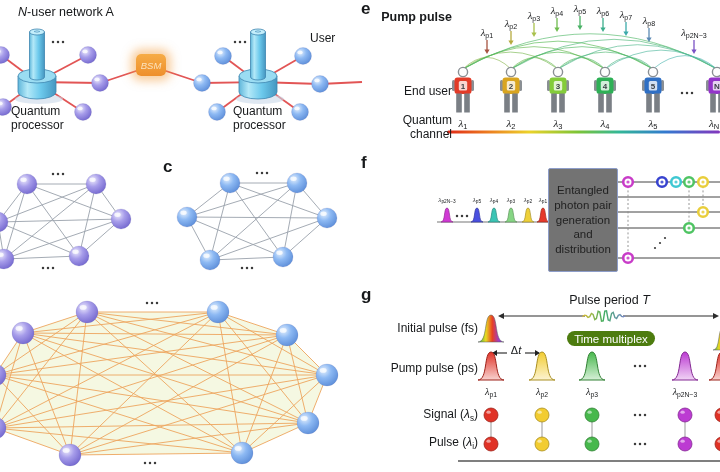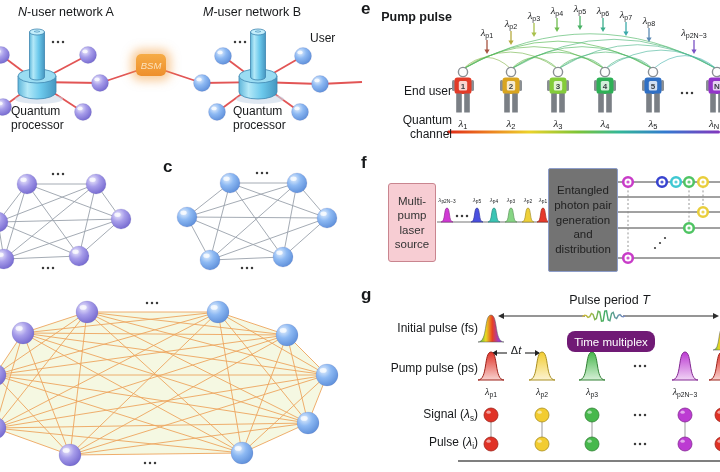--- a/index.html
+++ b/index.html
@@ -18,22 +18,22 @@
        display:flex;align-items:center;justify-content:center;
        font-size:9.5px;font-style:italic;font-weight:400;color:#fbe3bd}
   .srcBox{position:absolute;left:388px;top:183px;width:46px;height:77px;
        background:#f7cdd3;border:1.2px solid #c9858f;border-radius:3px;
        display:flex;align-items:center;justify-content:center;text-align:center;
        font-size:11.5px;line-height:1.25;color:#333}
   .procBox{position:absolute;left:548px;top:168px;width:68px;height:102px;
        background:#737373;border:1.2px solid #8d9dc9;border-radius:2px;
        display:flex;align-items:center;justify-content:center;text-align:center;
        font-size:11.5px;line-height:1.3;color:#222}
-  .tmx{position:absolute;left:567px;top:331px;width:88px;height:21px;border-radius:8px;
-       background:#701a75;color:#fff;font-size:11.5px;
+  .tmx{position:absolute;left:567px;top:331px;width:88px;height:15px;border-radius:8px;
+       background:#4d7c0f;color:#fff;font-size:11.5px;
        display:flex;align-items:center;justify-content:center}
 </style>
 </head>
 <body>
 
 <div class="canvas">
 
   <svg id="fig" width="720" height="472" viewBox="0 0 720 472">
     <defs>
       <radialGradient id="purpleG" cx="35%" cy="30%" r="75%">
@@ -506,38 +506,34 @@
         <line x1="722" y1="415" x2="722" y2="444" stroke="#999" stroke-width="1"></line>
         <circle cx="722" cy="415" r="7" fill="#e03226" stroke="rgb(157,35,27)" stroke-width="0.8"></circle>
         <ellipse cx="719.6" cy="412.2" rx="2.2" ry="1.6" fill="rgba(255,255,255,.55)"></ellipse>
         <circle cx="722" cy="444" r="7" fill="#e03226" stroke="rgb(157,35,27)" stroke-width="0.8"></circle>
         <ellipse cx="719.6" cy="441.2" rx="2.2" ry="1.6" fill="rgba(255,255,255,.55)"></ellipse>
         <line x1="458" y1="461" x2="720" y2="461" stroke="#555" stroke-width="1.4"></line>
       </g>
     </svg>
 
   <div class="lbl c" style="left:14px;top:5px;width:104px;font-size:12.5px"><i>N</i><span>-user network A</span></div>
-  <div class="lbl c" style="left:200px;top:5px;width:104px;font-size:12.5px"><i>M</i><span>-user network B</span></div>
   <div class="lbl" style="left:310px;top:31px">User</div>
   <div class="bsm">
     <span>BSM</span>
     </div>
   <div class="lbl" style="left:11px;top:104px;width:70px">Quantum processor</div>
   <div class="lbl" style="left:233px;top:104px;width:70px">Quantum processor</div>
   <div class="lbl panelLetter" style="left:163px;top:157px">c</div>
 
   <div class="lbl panelLetter" style="left:361px;top:-1px">e</div>
   <div class="lbl r bold" style="left:360px;top:10px;width:92px;font-size:12.5px">Pump pulse</div>
   <div class="lbl r" style="left:364px;top:84px;width:88px">End user</div>
   <div class="lbl r" style="left:364px;top:113px;width:88px">Quantum channel</div>
 
   <div class="lbl panelLetter" style="left:361px;top:153px">f</div>
-  <div class="srcBox">
-    <span>Multi-pump laser source</span>
-    </div>
   <div class="procBox">
     <span>Entangled photon pair generation and distribution</span>
     </div>
 
   <div class="lbl panelLetter" style="left:361px;top:285px">g</div>
   <div class="lbl c" style="left:552px;top:293px;width:115px;font-size:12.5px"><span>Pulse period </span><i>T</i></div>
   <div class="lbl r" style="left:360px;top:321px;width:118px">Initial pulse (fs)</div>
   <div class="tmx">
     <span>Time multiplex</span>
     </div>

